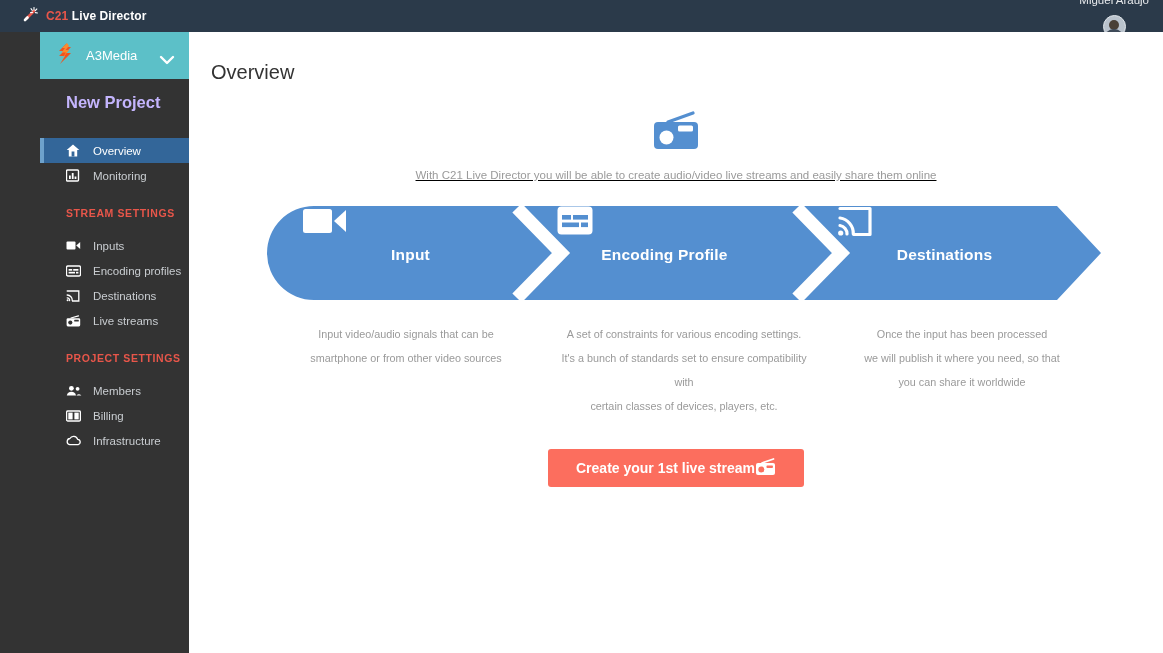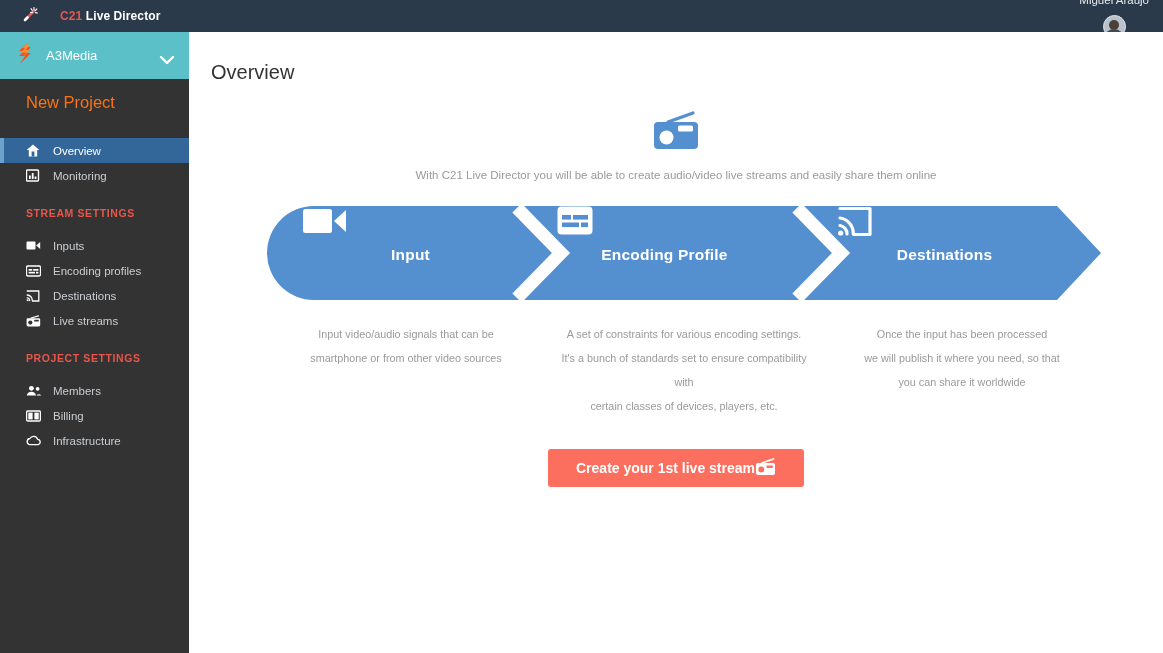--- a/index.html
+++ b/index.html
@@ -9,21 +9,21 @@
     background: #ffffff;
     overflow: hidden;
   }
   .app { position: relative; width: 1163px; height: 653px; }
 
   
   .topbar {
     position: absolute; top: 0; left: 0; width: 1163px; height: 32px;
     background: #2b3a4a; display: flex; align-items: center;
   }
-  .brand { display: flex; align-items: center; gap: 21px; margin-left: 22px; }
+  .brand { display: flex; align-items: center; gap: 7px; margin-left: 22px; }
   .brand-text { font-size: 12px; font-weight: bold; color: #ffffff; letter-spacing: .1px; }
   .brand-text .c21 { color: #e8564a; }
   .topbar-spacer { flex: 1; }
   .user-area { display: flex; align-items: center; gap: 9px; margin-right: 14px; flex-direction: column; }
   .user-name { font-size: 11.5px; color: #e8eaed; }
   .avatar {
     width: 23px; height: 23px; border-radius: 50%;
     background: #b9c2cc; overflow: hidden; position: relative;
     border: 1px solid #dfe4e9;
   }
@@ -33,31 +33,32 @@
   }
   .avatar .body {
     position: absolute; left: 50%; bottom: -5px; transform: translateX(-50%);
     width: 19px; height: 13px; border-radius: 9px 9px 0 0; background: #3e4a58;
   }
 
   
   .sidebar {
     position: absolute; top: 32px; left: 0; width: 189px; height: 621px;
     background: #333333;
+    padding-left: 40px;
   }
   .org-bar {
     height: 47px; background: #5cc0c8; display: flex; align-items: center;
     padding: 0 14px 0 16px;
   }
   .org-name { font-size: 13px; color: #ffffff; margin-left: 11px; flex: 1; }
   .chev-down { width: 16px; height: 10px; }
 
   .project-title {
     height: 47px; display: flex; align-items: center; padding-left: 26px;
-    font-size: 16.5px; font-weight: normal; color: #f97316;
+    font-size: 16.5px; font-weight: bold; color: #c4b5fd;
   }
   .nav-spacer { height: 12px; }
 
   .nav-item {
     height: 25px; display: flex; align-items: center;
     padding-left: 26px; position: relative; cursor: pointer;
   }
   .nav-item .ico { width: 17px; display: flex; align-items: center; justify-content: flex-start; }
   .nav-item .lbl { font-size: 11.5px; color: #c9cdd1; margin-left: 10px; }
   .nav-item.active { background: #336699; }
@@ -77,21 +78,21 @@
 
   
   .main { position: absolute; top: 32px; left: 189px; width: 974px; height: 621px; background: #fff; }
   .page-title {
     font-size: 20px; color: #333333; font-weight: normal;
     margin: 29px 0 0 22px;
   }
 
   .hero-icon { margin: 27px auto 0; width: 48px; height: 40px; display: block; }
 
-  .intro { text-align: center; margin-top: 14px; }
+  .intro { text-align: center; margin-top: 14px; text-decoration: underline; }
   .intro p { font-size: 11.5px; color: #9a9a9a; line-height: 21px; }
 
   
   .banner {
     position: relative; margin: 20px 0 0 78px;
     width: 834px; height: 94px;
   }
   .banner svg { position: absolute; inset: 0; }
   .seg {
     position: absolute; top: 0; height: 94px;

